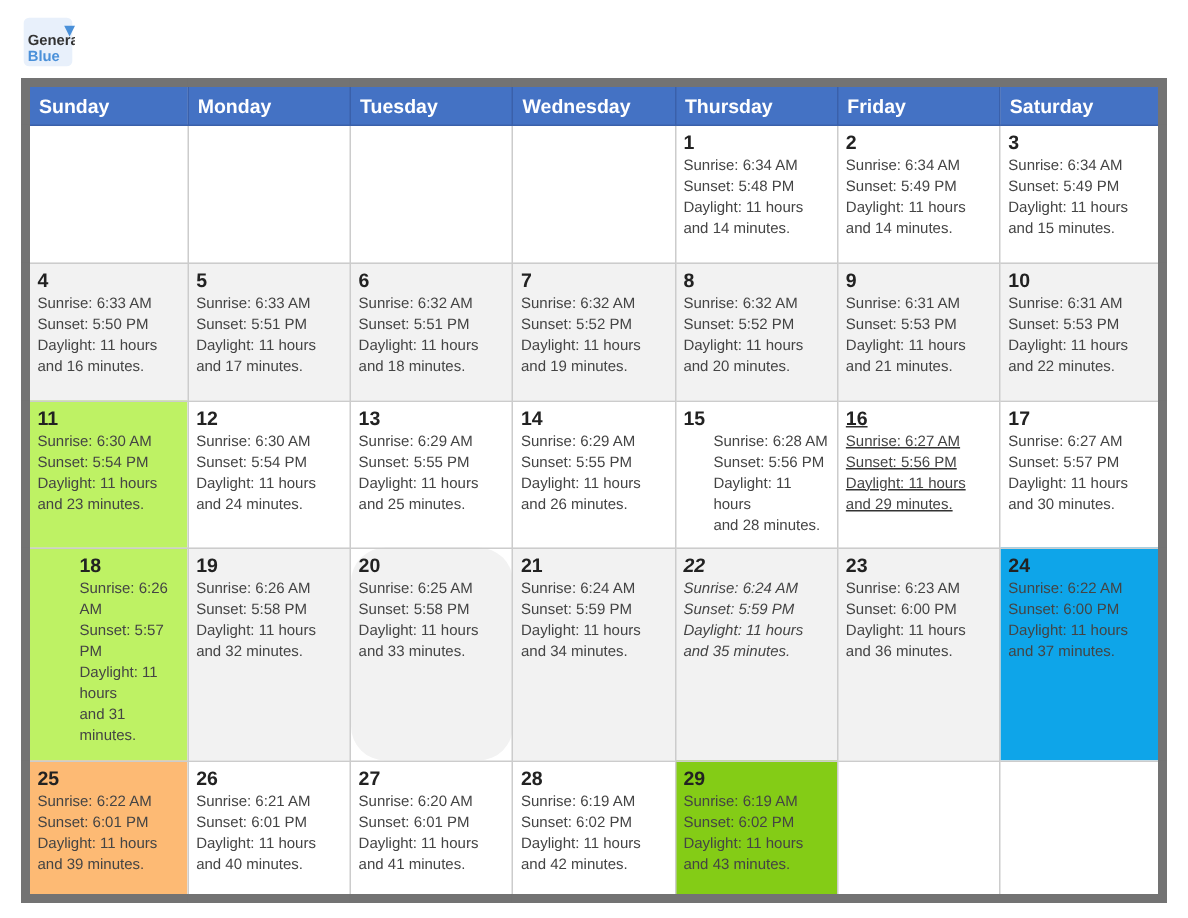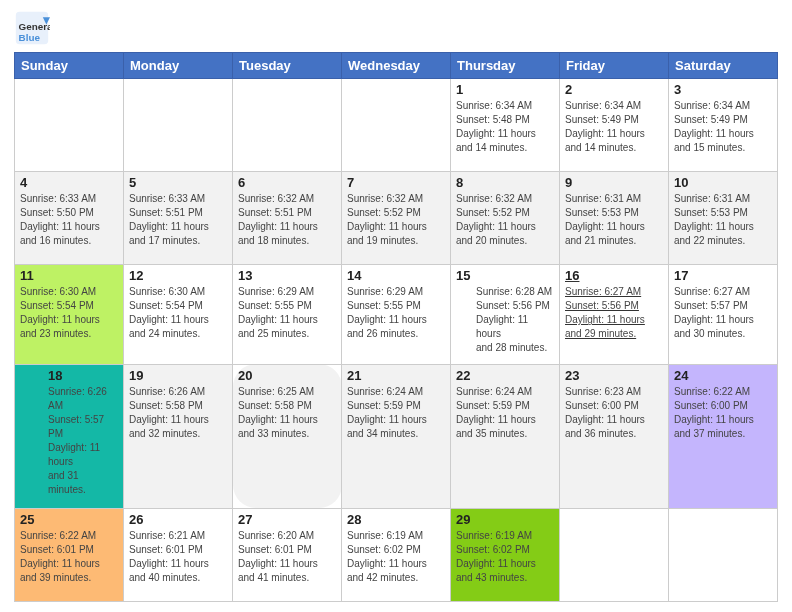--- a/index.html
+++ b/index.html
@@ -46,21 +46,21 @@
       font-weight: normal;
       color: #333;
       line-height: 1.1;
     }
     .location {
       font-size: 14px;
       color: #555;
     }
     .calendar {
       flex: 1;
-      border: 1px solid #737373;
+      border: 6px solid #737373;
       border-collapse: collapse;
       width: 100%;
       table-layout: fixed;
     }
     .calendar th {
       background-color: #4472c4;
       color: #fff;
       text-align: left;
       padding: 5px 6px;
       font-size: 13px;
@@ -258,21 +258,21 @@
           </td>
           <td style="background-color: rgb(255, 255, 255);">
             <div class="day-num">17</div>
             <div class="day-info" style="white-space: pre-line;">Sunrise: 6:27 AM
 Sunset: 5:57 PM
 Daylight: 11 hours
 and 30 minutes.</div>
           </td>
         </tr>
         <tr>
-          <td style="background-color: #14b8a6; padding-left: 33px;">
+          <td style="background-color: #bef264; padding-left: 33px;">
             <div class="day-num">18</div>
             <div class="day-info" style="white-space: pre-line;">Sunrise: 6:26 AM
 Sunset: 5:57 PM
 Daylight: 11 hours
 and 31 minutes.</div>
           </td>
           <td style="background-color: rgb(242, 242, 242);">
             <div class="day-num">19</div>
             <div class="day-info" style="white-space: pre-line;">Sunrise: 6:26 AM
 Sunset: 5:58 PM
@@ -286,35 +286,35 @@
 Daylight: 11 hours
 and 33 minutes.</div>
           </td>
           <td style="background-color: rgb(242, 242, 242);">
             <div class="day-num">21</div>
             <div class="day-info" style="white-space: pre-line;">Sunrise: 6:24 AM
 Sunset: 5:59 PM
 Daylight: 11 hours
 and 34 minutes.</div>
           </td>
-          <td style="background-color: rgb(242, 242, 242);">
+          <td style="background-color: rgb(242, 242, 242); font-style: italic;">
             <div class="day-num">22</div>
             <div class="day-info" style="white-space: pre-line;">Sunrise: 6:24 AM
 Sunset: 5:59 PM
 Daylight: 11 hours
 and 35 minutes.</div>
           </td>
           <td style="background-color: rgb(242, 242, 242);">
             <div class="day-num">23</div>
             <div class="day-info" style="white-space: pre-line;">Sunrise: 6:23 AM
 Sunset: 6:00 PM
 Daylight: 11 hours
 and 36 minutes.</div>
           </td>
-          <td style="background-color: #c4b5fd;">
+          <td style="background-color: #0ea5e9;">
             <div class="day-num">24</div>
             <div class="day-info" style="white-space: pre-line;">Sunrise: 6:22 AM
 Sunset: 6:00 PM
 Daylight: 11 hours
 and 37 minutes.</div>
           </td>
         </tr>
         <tr>
           <td style="background-color: #fdba74;">
             <div class="day-num">25</div>

